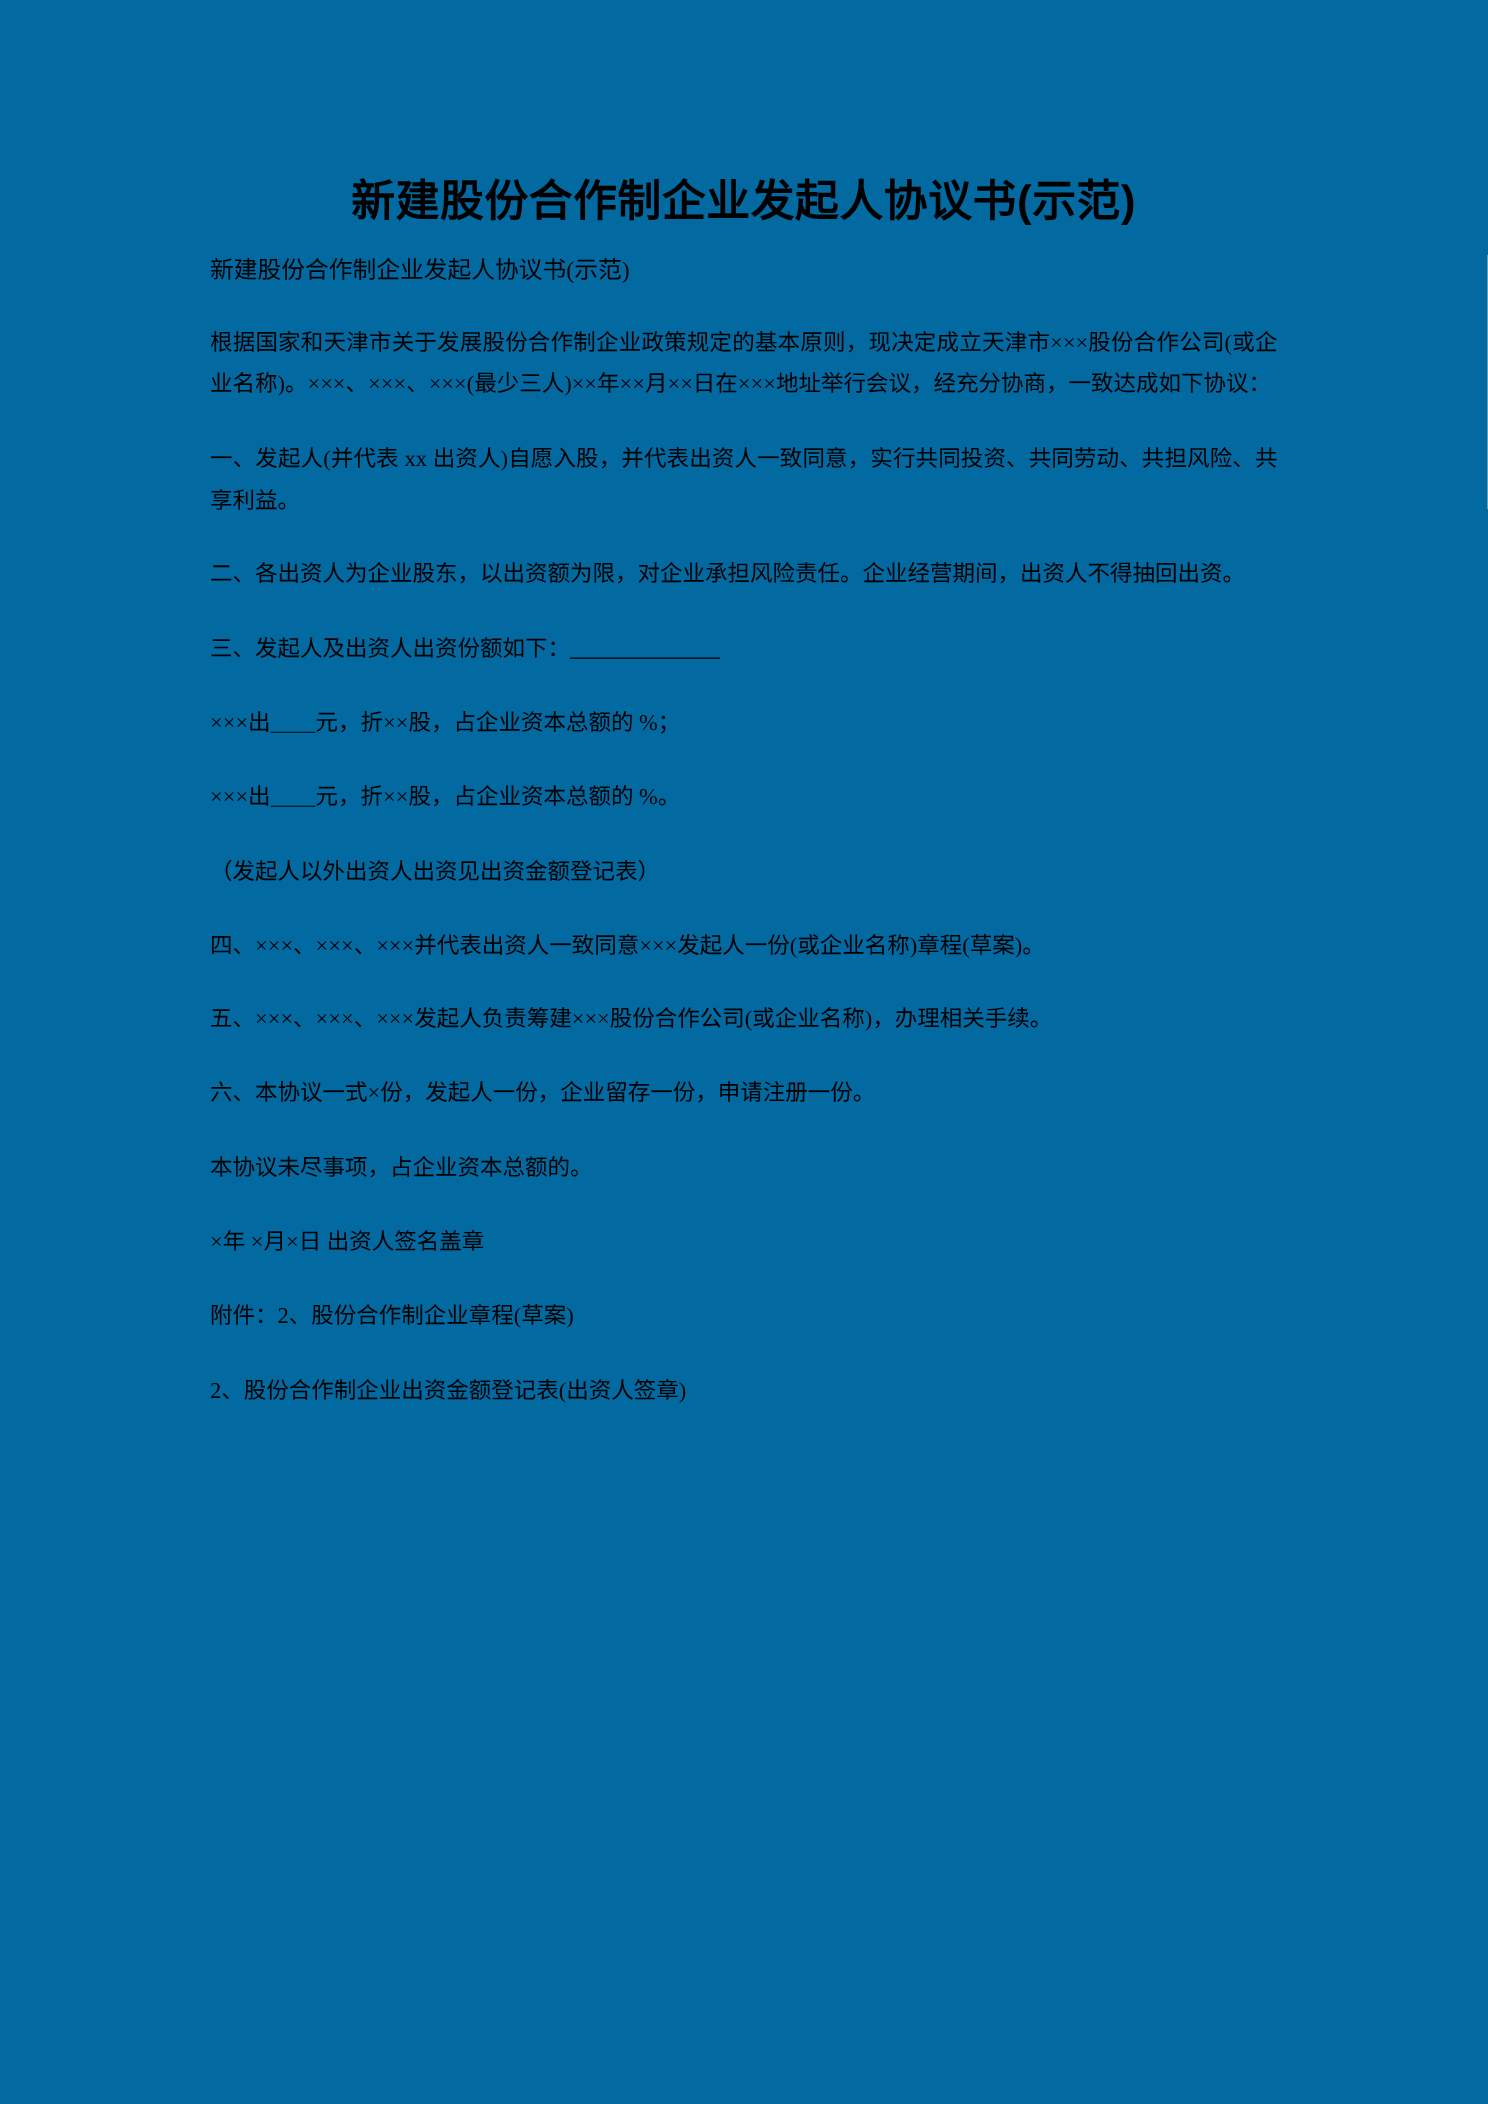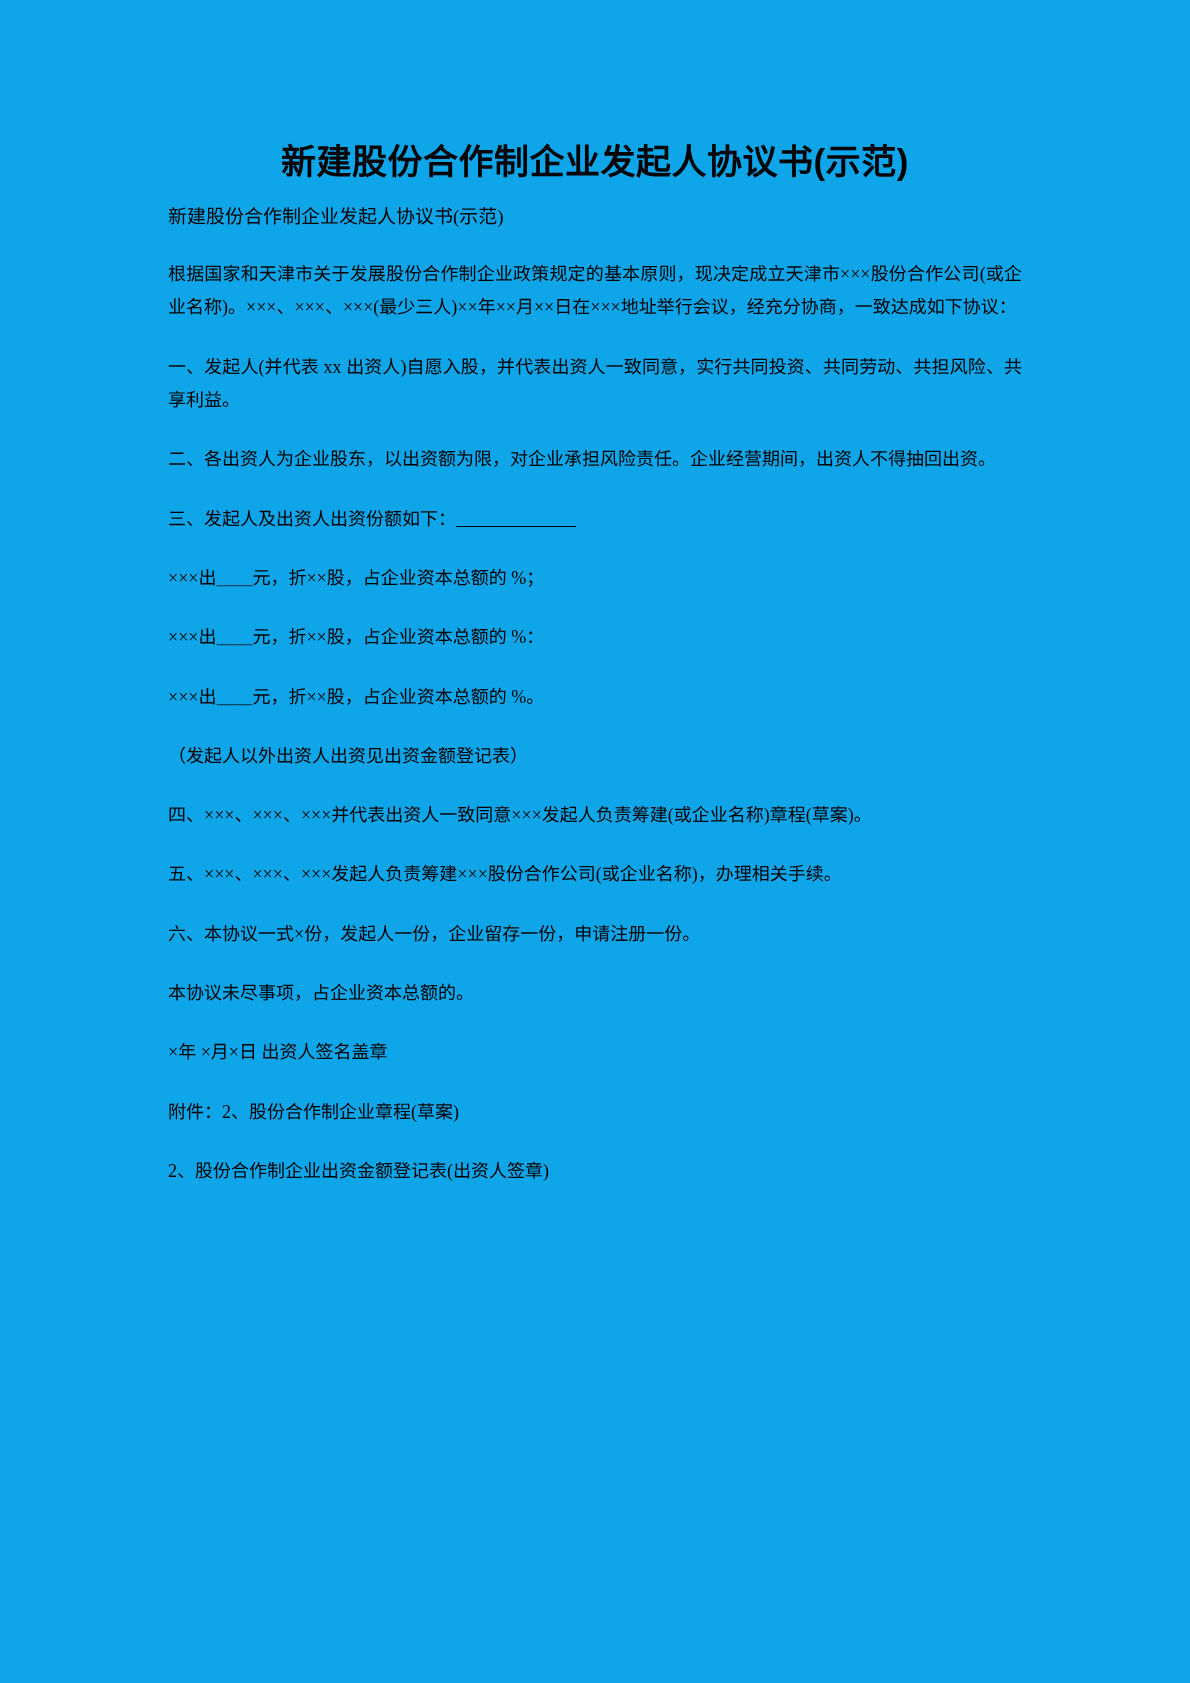--- a/index.html
+++ b/index.html
@@ -12,21 +12,21 @@
     width: 1190px;
     min-height: 1683px;
     font-family: "Liberation Serif", "DejaVu Serif", serif;
     color: #000000;
   }
   .page {
     width: 1190px;
     min-height: 1683px;
     box-sizing: border-box;
     padding: 140px 168px 60px 168px;
-    background: #0ea5e9;
+    background: #0369a1;
   }
   .doc-title {
     font-family: "Liberation Sans", "DejaVu Sans", sans-serif;
     font-weight: bold;
     font-size: 35px;
     line-height: 1.25;
     text-align: center;
     margin: 0 0 18px 0;
     letter-spacing: 0.5px;
   }
@@ -66,27 +66,26 @@
   <p class="para">根据国家和天津市关于发展股份合作制企业政策规定的基本原则，现决定成立天津市×××股份合作公司(或企业名称)。×××、×××、×××(最少三人)××年××月××日在×××地址举行会议，经充分协商，一致达成如下协议：</p>
 
   <p class="para">一、发起人(并代表 xx 出资人)自愿入股，并代表出资人一致同意，实行共同投资、共同劳动、共担风险、共享利益。</p>
 
   <p class="para">二、各出资人为企业股东，以出资额为限，对企业承担风险责任。企业经营期间，出资人不得抽回出资。</p>
 
   <p class="para"><span>三、发起人及出资人出资份额如下：</span><span class="blank-long"></span></p>
 
   <p class="para">×××出＿＿元，折××股，占企业资本总额的 %；</p>
 
-  <p class="para">×××出＿＿元，折××股，占企业资本总额的 %：</p>
 
   <p class="para">×××出＿＿元，折××股，占企业资本总额的 %。</p>
 
   <p class="para">（发起人以外出资人出资见出资金额登记表）</p>
 
-  <p class="para">四、×××、×××、×××并代表出资人一致同意×××发起人负责筹建(或企业名称)章程(草案)。</p>
+  <p class="para">四、×××、×××、×××并代表出资人一致同意×××发起人一份(或企业名称)章程(草案)。</p>
 
   <p class="para">五、×××、×××、×××发起人负责筹建×××股份合作公司(或企业名称)，办理相关手续。</p>
 
   <p class="para">六、本协议一式×份，发起人一份，企业留存一份，申请注册一份。</p>
 
   <p class="para">本协议未尽事项，占企业资本总额的。</p>
 
   <p class="para">×年 ×月×日 出资人签名盖章</p>
 
   <p class="para">附件：2、股份合作制企业章程(草案)</p>

